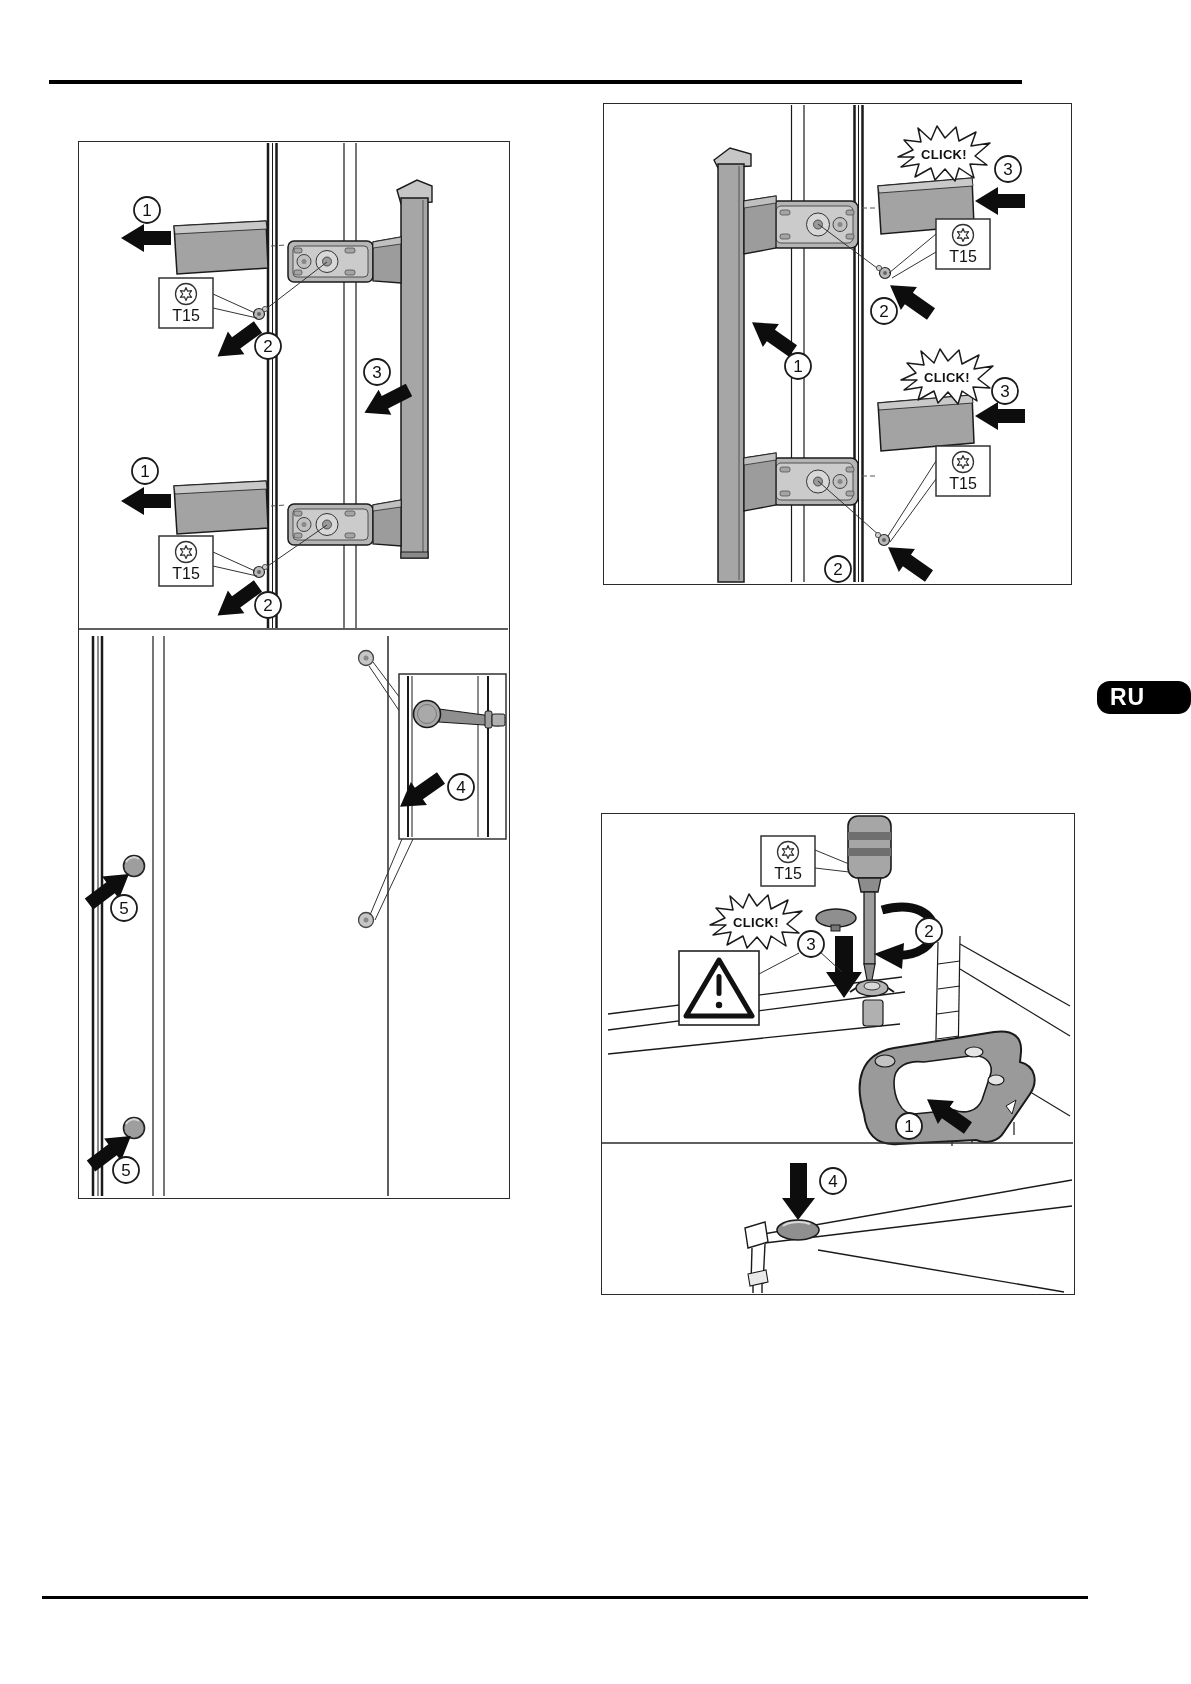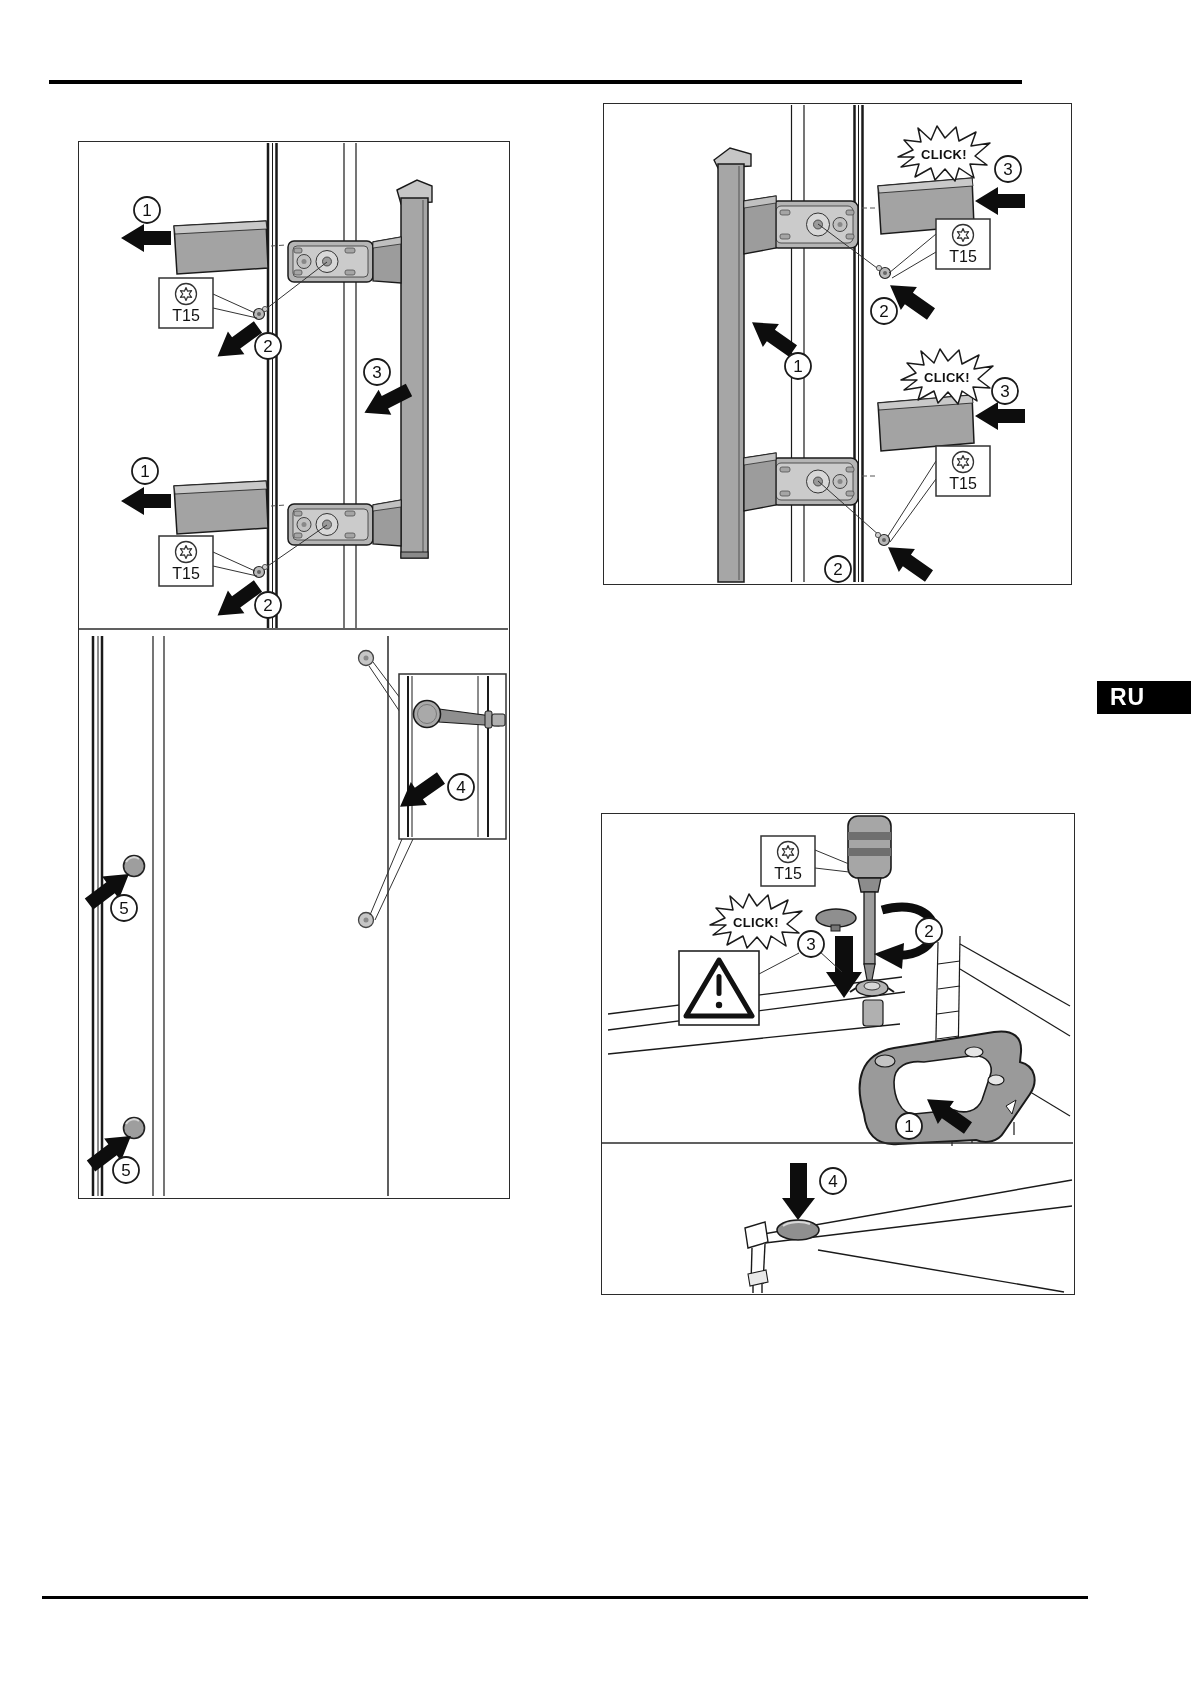--- a/index.html
+++ b/index.html
@@ -33,21 +33,21 @@
   .click-txt{font-size:13px;font-weight:bold;letter-spacing:.3px;}
 </style>
 </head>
 <body>
 
 <div class="page">
 
   <div class="rule" style="left:49px;top:80px;width:973px;height:4px;"></div>
   <div class="rule" style="left:42px;top:1596px;width:1046px;height:2.5px;"></div>
 
-  <div class="rutab" style="background:#000;color:#fff;" aria-label="RU">
+  <div class="rutab" style="background:#000;color:#fff;border-radius:13px;" aria-label="RU">
     <span>RU</span>
   </div>
 
   <div class="fig" style="left:78px;top:141px;width:432px;height:1058px;">
   <svg width="429" height="1055" viewBox="0 0 429 1055">
 
     <g stroke="#1a1a1a">
       <line x1="189" y1="1" x2="189" y2="486" stroke-width="2.5"></line>
       <line x1="193.5" y1="1" x2="193.5" y2="486" stroke-width="1"></line>
       <line x1="197.5" y1="1" x2="197.5" y2="486" stroke-width="2.5"></line>

